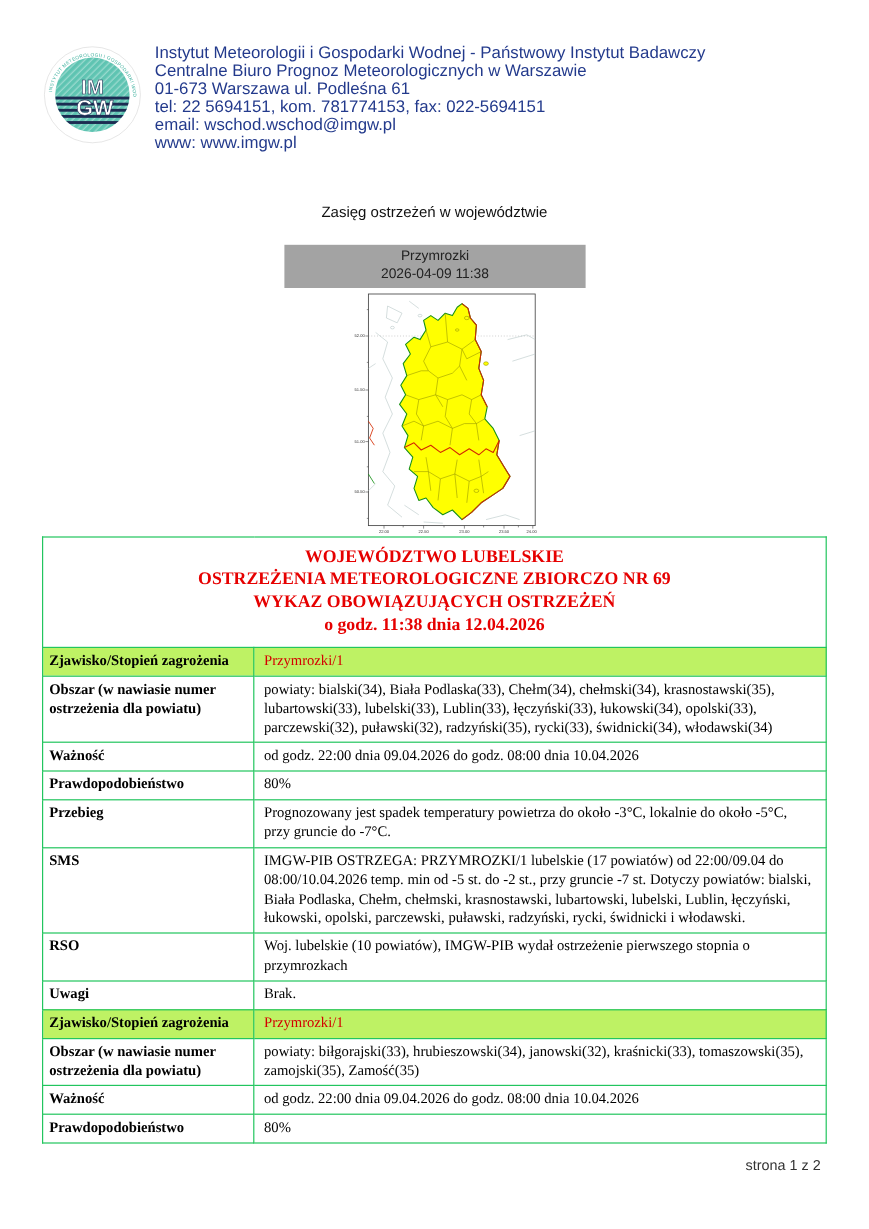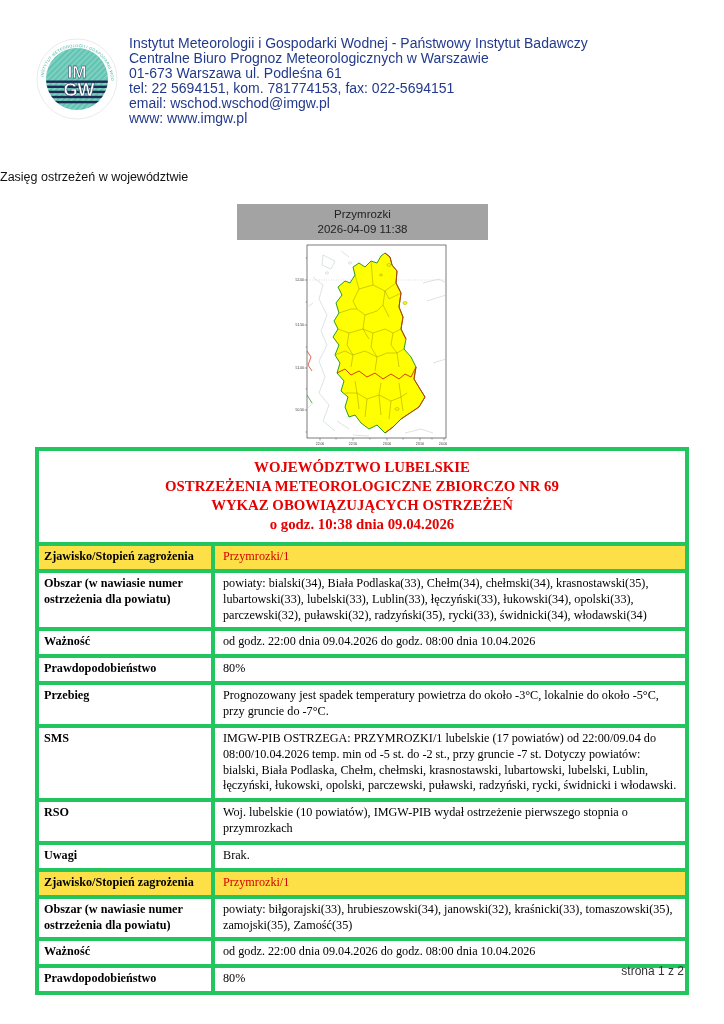--- a/index.html
+++ b/index.html
@@ -6,33 +6,33 @@
   #page{position:relative;width:724px;height:1024px;background:#ffffff;overflow:hidden;
         font-family:"Liberation Serif",serif;color:#000;}
 
   
   #logo{position:absolute;left:36px;top:38px;width:82px;height:82px;}
   #hdr{position:absolute;top:36px;right:35px;width:560px;text-align:left;
        font-family:"Liberation Sans",sans-serif;font-size:14px;line-height:15px;color:#233a8c;}
   #hdr .b{font-weight:normal;}
 
   
-  #caption{position:absolute;top:170px;left:0;width:724px;
+  #caption{position:absolute;top:170px;left:0;width:724px;text-align:center;
            font-family:"Liberation Sans",sans-serif;font-size:12.5px;color:#111;}
   #maplabel{position:absolute;left:237px;top:204px;width:251px;height:36px;background:#a3a3a3;
             text-align:center;font-family:"Liberation Sans",sans-serif;font-size:11.5px;
             line-height:15px;color:#222;padding-top:3px;box-sizing:border-box;}
   #mapwrap{position:absolute;left:293px;top:243px;width:158px;height:205px;}
 
   
   #tbl{position:absolute;left:35px;top:447px;width:654px;border-collapse:collapse;
        font-size:12.2px;line-height:1.3;}
-  #tbl td{border:4px solid #22c55e;vertical-align:top;padding:3px 8px 4px 8px;font-family:Liberation Serif, serif;}
+  #tbl td{border:1px solid #22c55e;vertical-align:top;padding:3px 8px 4px 8px;font-family:Liberation Serif, serif;}
   #tbl td.lbl{width:176px;font-weight:bold;padding-left:5px;padding-right:3px;box-sizing:border-box;}
-  #tbl tr.hl td{background:#fde047;}
+  #tbl tr.hl td{background:#bef264;}
   #tbl tr.hl td.val{color:#d40000;}
   #title-cell{text-align:center;color:#e60000;font-weight:bold;font-size:14.8px;
               line-height:19px;padding:7px 4px 8px 4px !important;}
 
   
   #footer{position:absolute;top:964px;right:40px;font-family:"Liberation Sans",sans-serif;
           font-size:12px;color:#333;}
 </style>
 </head>
 <body>
@@ -182,21 +182,21 @@
     </g>
   </svg>
 
   <table id="tbl">
     <tbody>
       <tr>
         <td colspan="2" id="title-cell">
           <div>WOJEWÓDZTWO LUBELSKIE</div>
           <div>OSTRZEŻENIA METEOROLOGICZNE  ZBIORCZO  NR 69</div>
           <div>WYKAZ  OBOWIĄZUJĄCYCH OSTRZEŻEŃ</div>
-          <div>o godz. 10:38 dnia 09.04.2026</div>
+          <div>o godz. 11:38 dnia 12.04.2026</div>
         </td>
       </tr>
     <tr class="hl">
           <td class="lbl">Zjawisko/Stopień zagrożenia</td>
           <td class="val">Przymrozki/1</td>
         </tr>
         <tr>
           <td class="lbl">Obszar (w nawiasie numer ostrzeżenia dla powiatu)</td>
           <td class="val">powiaty: bialski(34), Biała Podlaska(33), Chełm(34), chełmski(34), krasnostawski(35), lubartowski(33), lubelski(33), Lublin(33), łęczyński(33), łukowski(34), opolski(33), parczewski(32), puławski(32), radzyński(35), rycki(33), świdnicki(34),  włodawski(34)</td>
         </tr>

